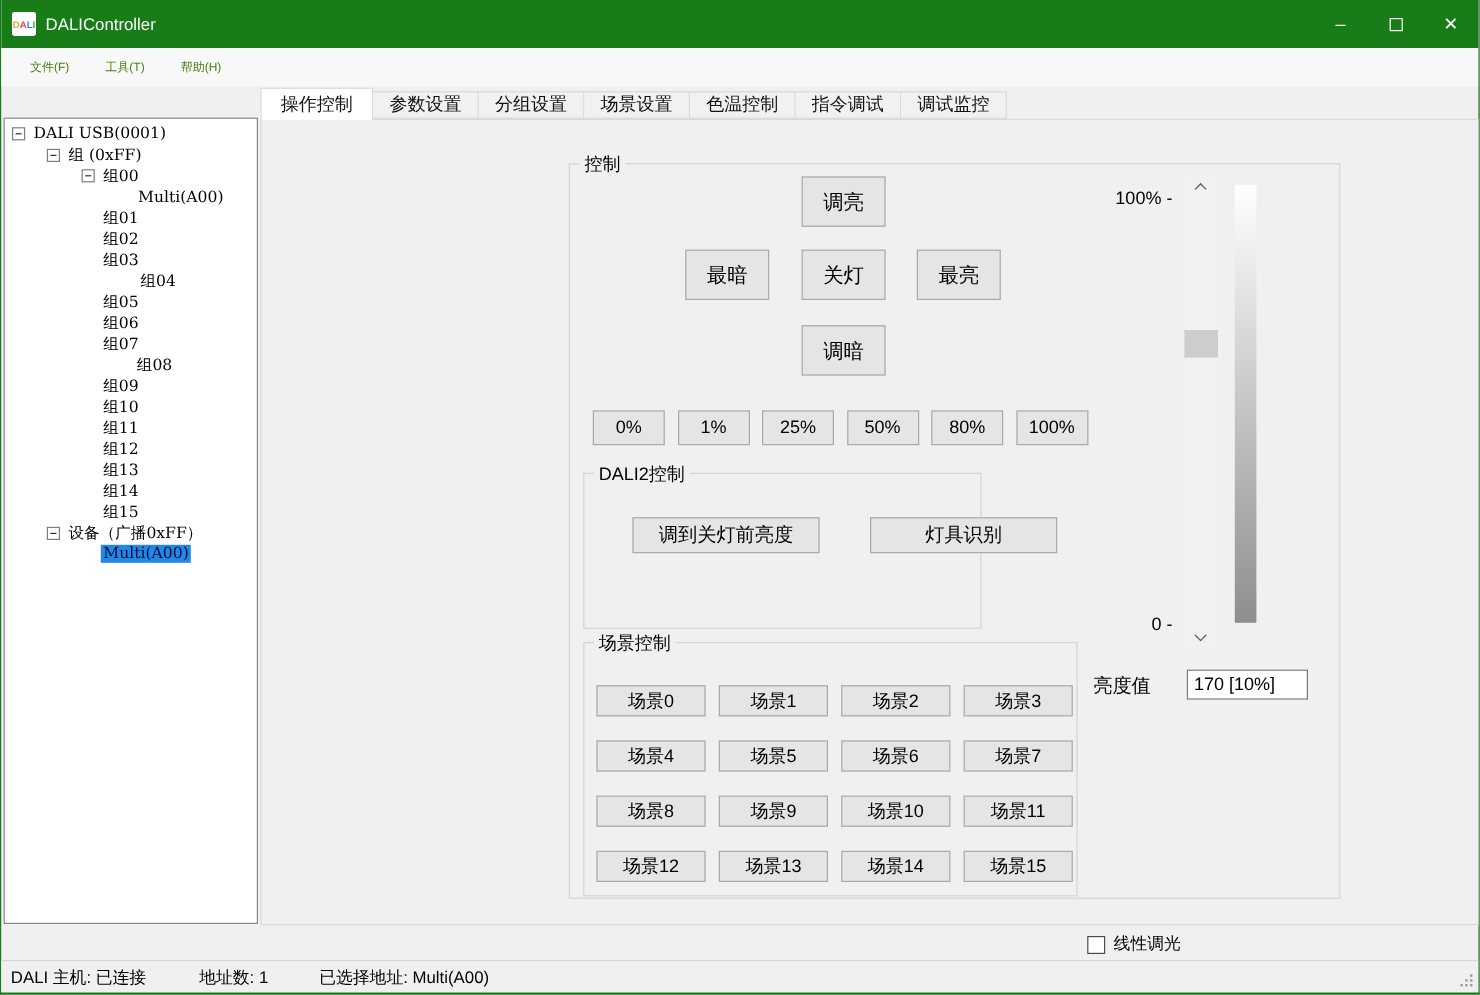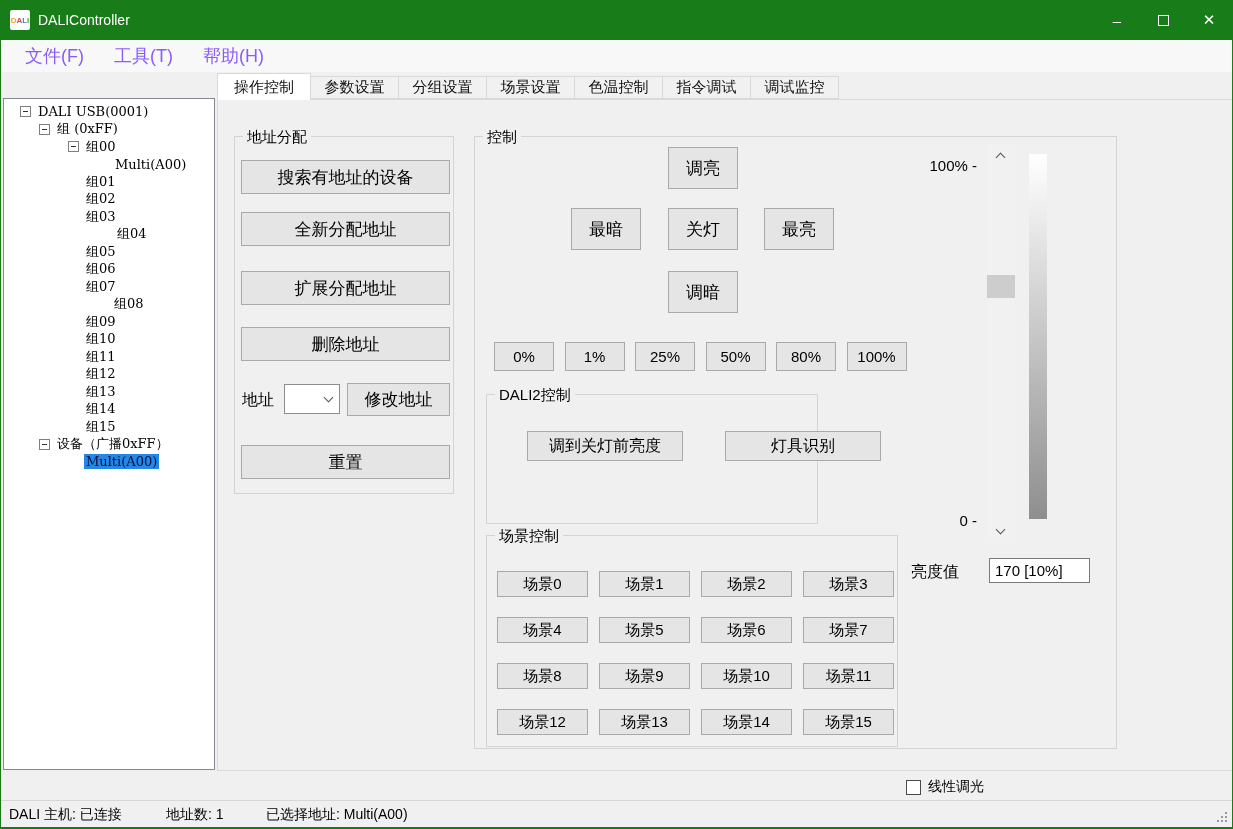--- a/index.html
+++ b/index.html
@@ -16,21 +16,21 @@
               display:flex; align-items:center; justify-content:center; font-size:8px; font-weight:bold; }
   .app-icon .c0{color:#e8a33d}.app-icon .c1{color:#d94f3d}.app-icon .c2{color:#3d7fe8}.app-icon .c3{color:#57a33a}
   .title-text { margin-left:8px; font-size:14px; }
   .winbtns { position:absolute; right:0; top:0; height:40px; display:flex; }
   .winbtn { width:46px; height:40px; display:flex; align-items:center; justify-content:center; font-size:15px; color:#fff; }
   .maxglyph { width:11px; height:11px; border:1px solid #fff; display:inline-block; }
 
   
   .menubar { position:absolute; left:0; top:40px; width:100%; height:32px; background:#f8f8f8;
              display:flex; align-items:center; }
-  .menu-item { font-size:18px; color:#8b5cf6; padding:6px 12px; margin-left:6px; }
+  .menu-item { font-size:10px; color:#4d7c0f; padding:6px 12px; margin-left:6px; }
   .menu-item:first-child { margin-left:12px; }
 
   
   .tree-panel { position:absolute; left:2px; top:98px; width:212px; height:672px; background:#fff;
                 border:1px solid #828790; overflow:hidden; font-family:"DejaVu Serif", serif; }
   .tree-inner { padding-top:4px; }
   .tree-row { height:17.5px; display:flex; align-items:center; font-size:13px; white-space:nowrap; }
   .expander { width:11px; height:11px; border:1px solid #7f7f7f; background:#fff; position:relative;
               flex:0 0 11px; margin-right:5px; }
   .expander::after { content:""; position:absolute; left:2px; right:2px; top:4px; height:1px; background:#333; }
@@ -136,21 +136,21 @@
   </div>
 
   <div class="menubar" id="menubar">
       <div class="menu-item">文件(F)</div>
       <div class="menu-item">工具(T)</div>
       <div class="menu-item">帮助(H)</div>
     </div>
 
   <div class="tree-panel">
     <div class="tree-inner" id="tree">
-        <div class="tree-row" style="padding-left: 16px;">
+        <div class="tree-row" style="padding-left: 6px;">
           <span class="expander"></span>
           <span class="tree-label">DALI USB(0001)</span>
         </div>
         <div class="tree-row" style="padding-left: 35px;">
           <span class="expander"></span>
           <span class="tree-label">组 (0xFF)</span>
         </div>
         <div class="tree-row" style="padding-left: 64px;">
           <span class="expander"></span>
           <span class="tree-label">组00</span>
@@ -235,36 +235,20 @@
       <div class="tab">参数设置</div>
       <div class="tab">分组设置</div>
       <div class="tab">场景设置</div>
       <div class="tab">色温控制</div>
       <div class="tab">指令调试</div>
       <div class="tab">调试监控</div>
     </div>
 
   <div class="tabpage">
 
-    <div class="group addr-group">
-      <span class="group-label">地址分配</span>
-      <div id="addr-buttons">
-          <div class="btn addr-btn" style="top: 23px;">搜索有地址的设备</div>
-          <div class="btn addr-btn" style="top: 75px;">全新分配地址</div>
-          <div class="btn addr-btn" style="top: 134px;">扩展分配地址</div>
-          <div class="btn addr-btn" style="top: 190px;">删除地址</div>
-        </div>
-      <span class="addr-label">地址</span>
-      <div class="combo">
-        <span></span>
-        <span class="chev down"></span>
-      </div>
-      <div class="btn modify-btn">修改地址</div>
-      <div class="btn reset-btn">重置</div>
-    </div>
 
     <div class="group ctrl-group">
       <span class="group-label">控制</span>
       <div class="btn ctl btn-up">调亮</div>
       <div class="btn ctl btn-min">最暗</div>
       <div class="btn ctl btn-off">关灯</div>
       <div class="btn ctl btn-max">最亮</div>
       <div class="btn ctl btn-down">调暗</div>
       <div class="percent-row" id="percent-row">
           <div class="btn pct-btn">0%</div>

